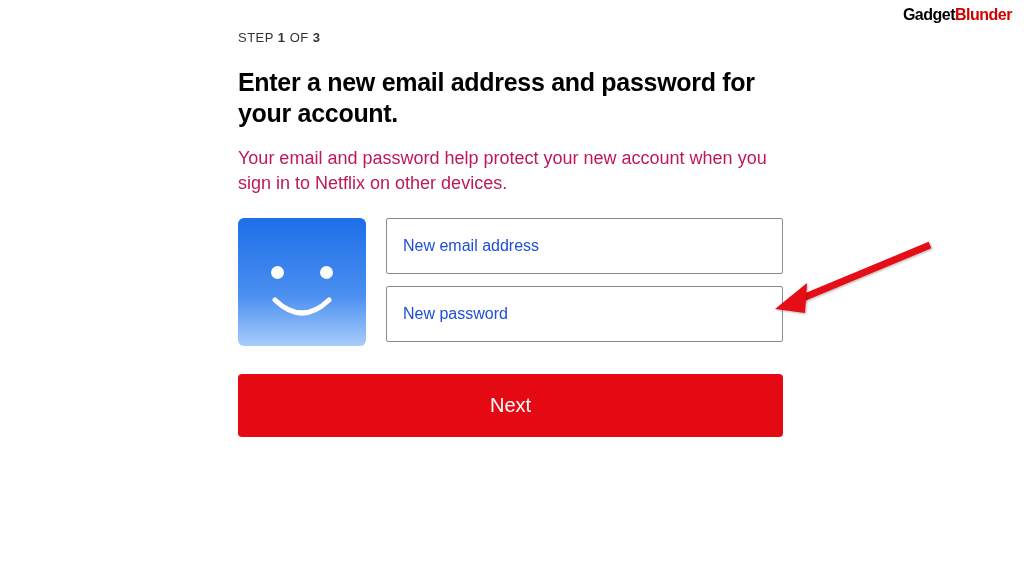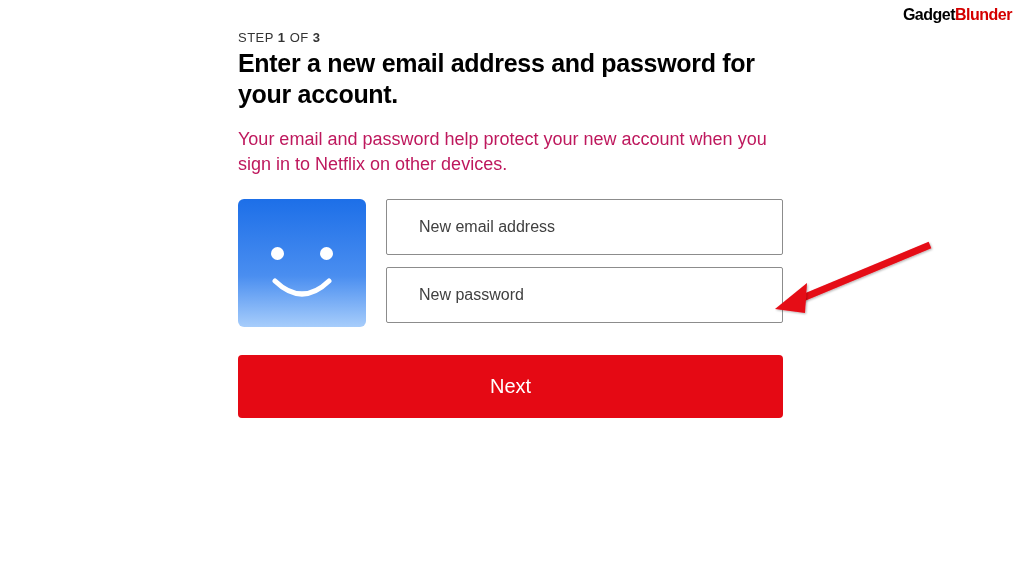--- a/index.html
+++ b/index.html
@@ -30,21 +30,21 @@
     }
     .container {
       position: absolute;
       left: 238px;
       top: 30px;
       width: 545px;
     }
     .step {
       font-size: 13px;
       color: #333;
-      margin-bottom: 3px;
+      margin-bottom: 22px;
       letter-spacing: 0.5px;
     }
     .step b {
       font-weight: 700;
     }
     .heading {
       font-size: 25px;
       font-weight: 700;
       color: #000;
       line-height: 1.25;
@@ -91,23 +91,23 @@
     .inputs {
       flex: 1;
       display: flex;
       flex-direction: column;
       gap: 12px;
     }
     .input-field {
       border: 1px solid #8c8c8c;
       border-radius: 2px;
       height: 56px;
-      padding: 0 32px;
+      padding: 0 16px;
       font-size: 16px;
-      color: #404040;
+      color: #1d4ed8;
       display: flex;
       align-items: center;
       background: #fff;
     }
     .next-btn {
       width: 100%;
       height: 63px;
       background: #e50914;
       border: none;
       border-radius: 4px;

